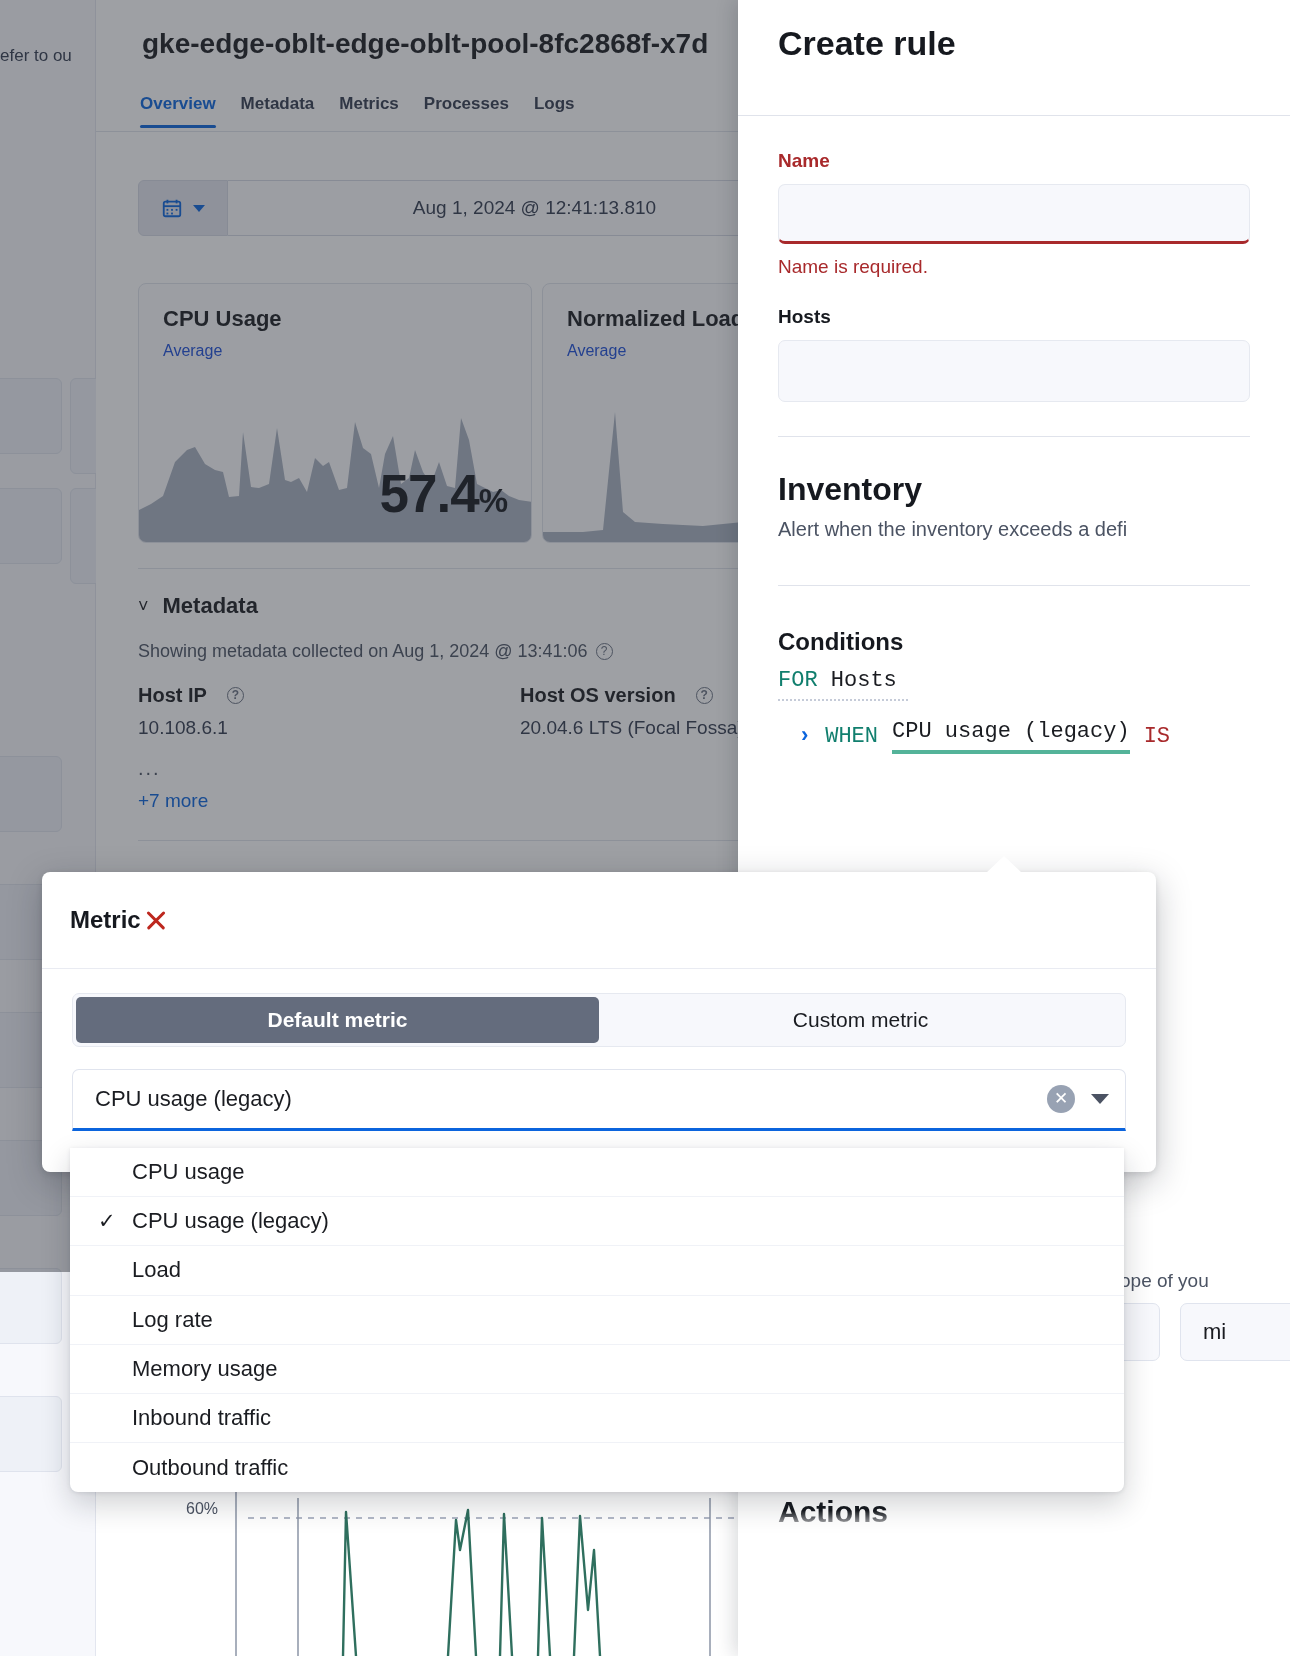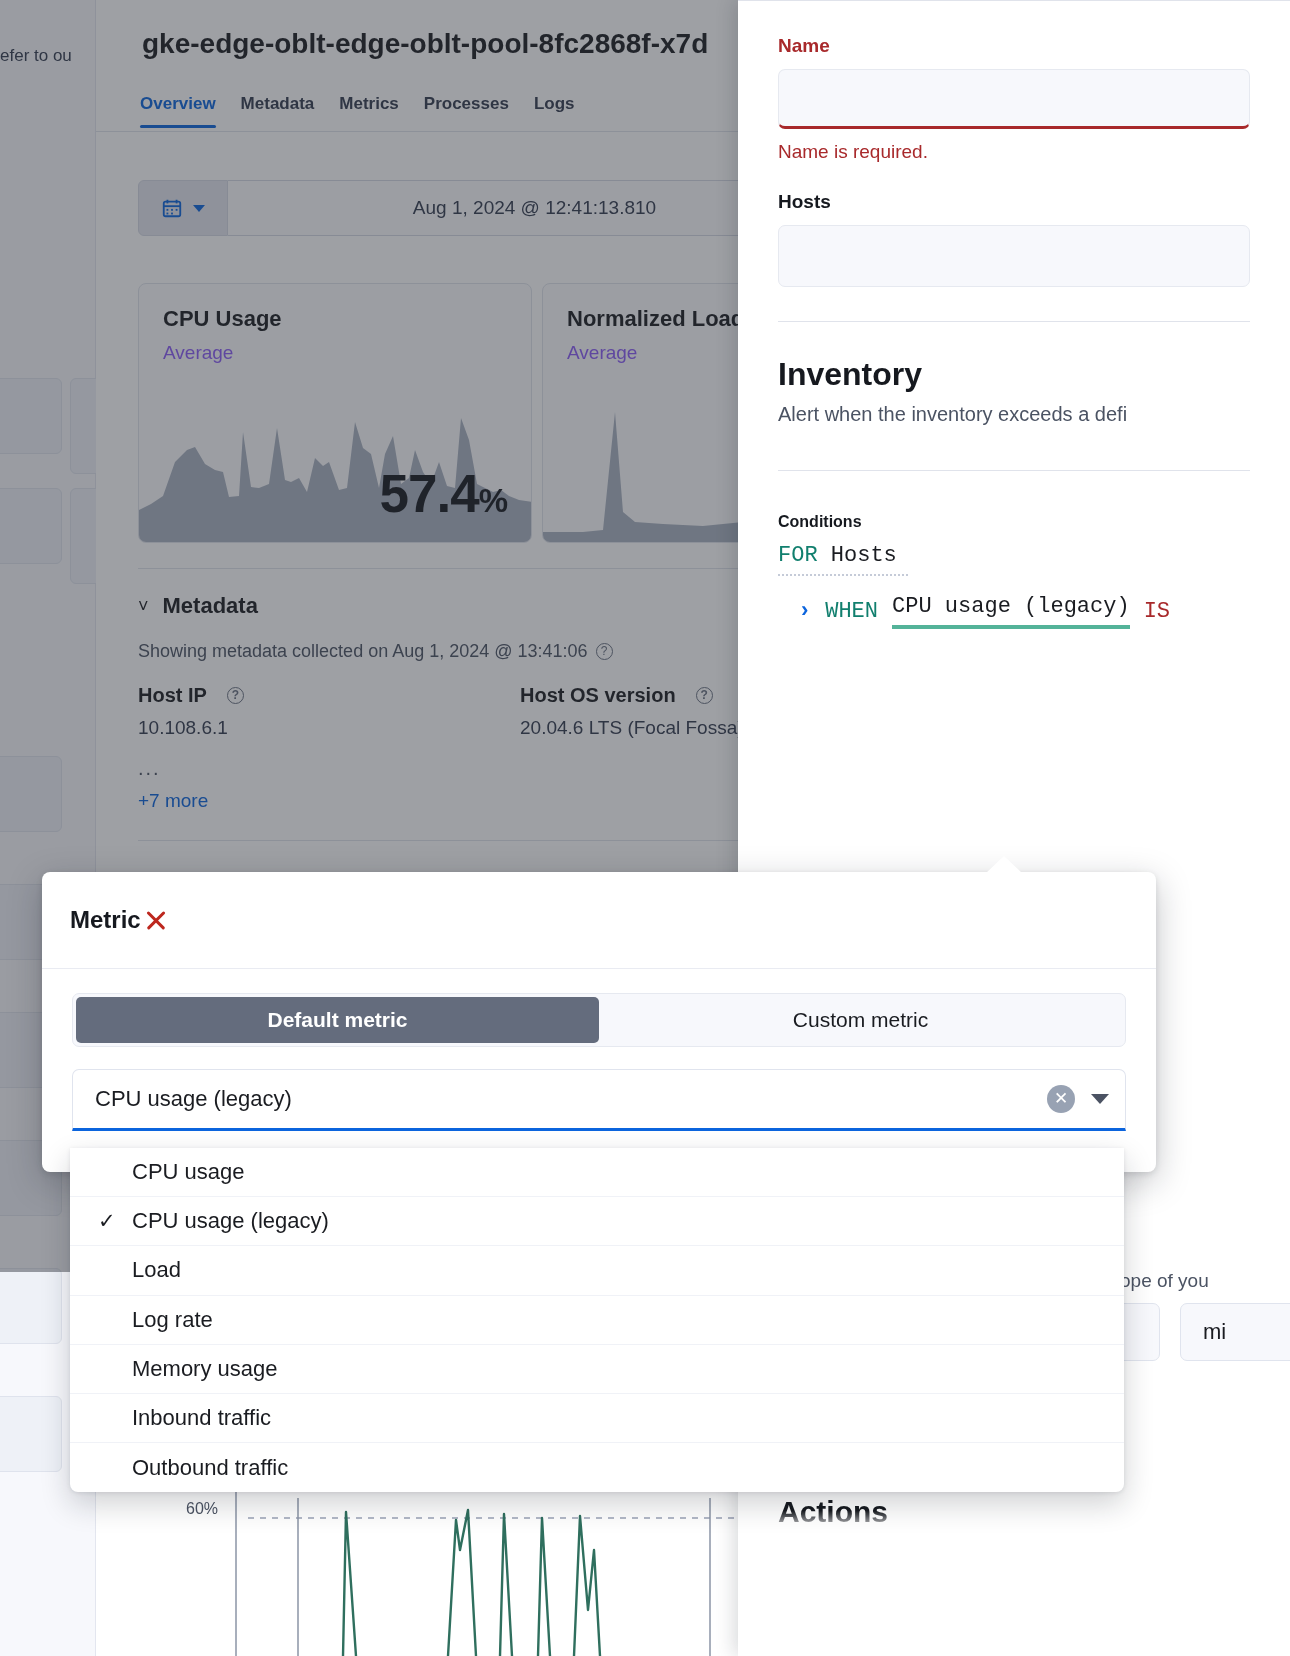--- a/index.html
+++ b/index.html
@@ -84,21 +84,21 @@
     font-size: 19px; color: #333b4f; white-space: nowrap; overflow: hidden;
   }
 
   .cards { position: absolute; left: 138px; top: 283px; display: flex; gap: 10px; }
   .mcard {
     width: 394px; height: 260px; background: #fbfcfe;
     border: 1px solid #e0e3eb; border-radius: 8px; padding: 22px 24px;
     position: relative; overflow: hidden;
   }
   .mcard h3 { font-size: 22px; font-weight: 700; color: #1a1c21; white-space: nowrap; }
-  .mcard .sub { font-size: 19px; color: #8b5cf6; margin-top: 10px; }
+  .mcard .sub { font-size: 16px; color: #1d4ed8; margin-top: 10px; }
   .mcard .bigval {
     position: absolute; right: 24px; bottom: 18px;
     font-size: 53px; font-weight: 700; color: #16191f; letter-spacing: -1px;
   }
   .mcard .bigval .unit { font-size: 33px; }
   .spark { position: absolute; left: 0; right: 0; bottom: 0; height: 150px; }
 
   .meta-wrap { position: absolute; left: 138px; top: 568px; right: 40px; }
   .meta-sep { height: 1px; background: #e0e3eb; margin-bottom: 24px; }
   .meta-head { display: flex; align-items: center; gap: 14px; }
@@ -146,21 +146,21 @@
     border-bottom: 3px solid #a8292b;
   }
   .text-input.plain { border-bottom: 1px solid #e6e9f0; height: 62px; }
   .field-err { font-size: 19px; color: #a8292b; margin-top: 12px; }
 
   .fly-hr2 { height: 1px; background: #e0e3eb; margin: 34px 0 0 0; }
 
   .inv-title { font-size: 32px; font-weight: 700; color: #16191f; margin-top: 34px; }
   .inv-sub { font-size: 20px; color: #4b5363; margin-top: 10px; white-space: nowrap; }
 
-  .cond-label { font-size: 16px; font-weight: 700; color: #16191f; margin-top: 42px; }
+  .cond-label { font-size: 24px; font-weight: 700; color: #16191f; margin-top: 42px; }
   .mono { font-family: "Liberation Mono", monospace; }
   .cond-for { font-size: 22px; margin-top: 12px; white-space: nowrap; }
   .kw { color: #117f6e; }
   .val-dark { color: #1a1c21; }
   .dotted-underline {
     width: 130px; height: 0; border-bottom: 2px dotted #c5cbd8; margin-top: 6px;
   }
   .cond-when {
     display: flex; align-items: center; gap: 14px; margin-top: 18px;
     font-size: 22px; white-space: nowrap; padding-left: 20px;
@@ -404,20 +404,23 @@
         <line x1="832" y1="8" x2="832" y2="166" stroke="#8b94a6" stroke-width="1.5"></line>
         <path d="M205,166 L208,22 L218,166 M310,166 L318,30 L322,60 L330,20 L338,166 M362,166 L366,24 L374,166 M400,166 L404,28 L412,166 M436,166 L442,26 L450,120 L456,60 L462,166" fill="none" stroke="#2f6f5e" stroke-width="2.4" stroke-linejoin="round"></path>
       </svg>
       <div class="chart-ylabel">60%</div>
     </div>
   </div>
 
   <div class="dim"></div>
 
   <div class="flyout">
+    <div class="fly-header">
+      <h1>Create rule</h1>
+    </div>
     <div class="fly-hr"></div>
 
     <div class="fly-body">
       <div class="field-label">Name</div>
       <div class="text-input"></div>
       <div class="field-err">Name is required.</div>
 
       <div class="field-label ok" style="margin-top:28px">Hosts</div>
       <div class="text-input plain"></div>
 

